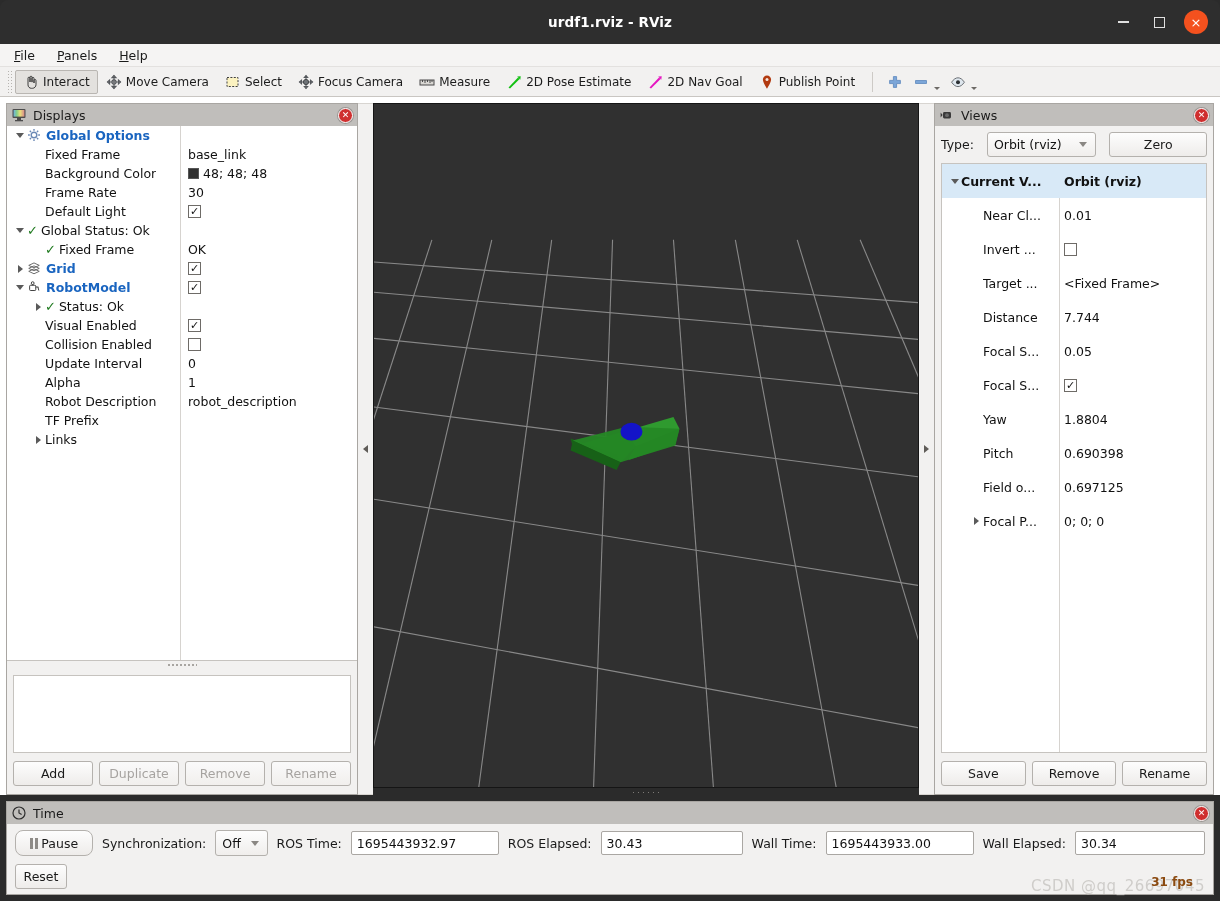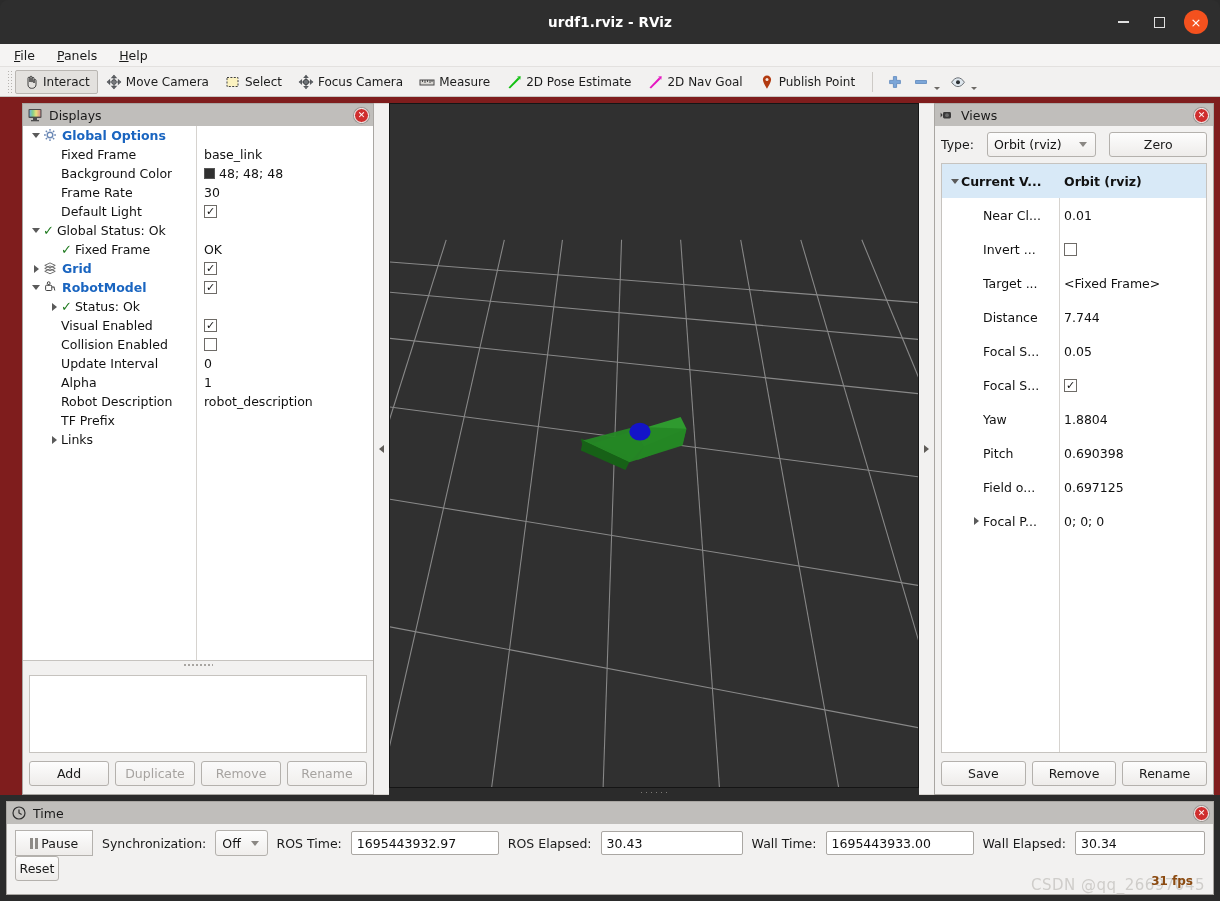--- a/index.html
+++ b/index.html
@@ -79,21 +79,21 @@
   .tsep { width: 1px; height: 20px; background: #cdcac6; margin: 0 9px; }
   .tbtn-small { padding: 0 4px; }
   .caret-sm { border-left: 3px solid transparent; border-right: 3px solid transparent;
               border-top: 3px solid #6d6a66; margin-left: 1px; align-self: flex-end;
               margin-bottom: 3px; }
 
   
   .ic { width: 16px; height: 16px; display: inline-block; position: relative; flex: none; }
 
   
-  .body { flex: 1; display: flex; background: #7f1d1d; position: relative; padding-left: 16px; }
+  .body { flex: 1; display: flex; background: #ffffff; position: relative; }
 
   
   .left-panel {
     width: 352px; min-width: 352px;
     display: flex; flex-direction: column;
     background: #f2f1f0;
     margin: 6px 0 0 6px;
     border: 1px solid #a9a6a2;
   }
   .panel-header {
@@ -211,34 +211,34 @@
     height: 94px; min-height: 94px;
     margin: 6px 6px 6px 6px;
     border: 1px solid #a9a6a2;
     background: #f2f1f0;
     display: flex; flex-direction: column;
     position: relative;
   }
   .time-body { flex: 1; padding: 6px 8px; position: relative; }
   .time-line { display: flex; align-items: center; gap: 9px; }
   .pause-btn {
-    width: 78px; height: 26px; border: 1px solid #b4b1ad; border-radius: 0;
+    width: 78px; height: 26px; border: 1px solid #b4b1ad; border-radius: 8px;
     background: linear-gradient(#fdfdfd, #eeecea);
     display: flex; align-items: center; justify-content: center; gap: 3px;
     font-size: 12.5px; color: #1a1a1a;
   }
   .pause-glyph { display: inline-flex; gap: 1.5px; }
   .pause-glyph span { display: block; width: 3.5px; height: 11px; background: #8e8b87; }
   .field-lbl { font-size: 12.5px; color: #1a1a1a; white-space: nowrap; }
   .txtfield {
     height: 24px; border: 1px solid #aaa7a3; border-radius: 2px; background: #fff;
     display: flex; align-items: center; padding: 0 5px; font-size: 12.5px; color: #111;
   }
   .sync-combo { width: 190px; height: 26px; }
-  .reset-btn { width: 44px; height: 25px; margin-top: 0; }
+  .reset-btn { width: 52px; height: 25px; margin-top: 8px; }
   .fps {
     position: absolute; right: 20px; bottom: 6px;
     font-size: 12px; color: #8b4a10; font-weight: bold;
   }
   .watermark {
     position: absolute; right: 8px; bottom: 0px;
     font-size: 15px; color: #cfcdca; letter-spacing: .5px;
     font-family: "DejaVu Sans", "Liberation Sans", sans-serif;
   }
 </style>

